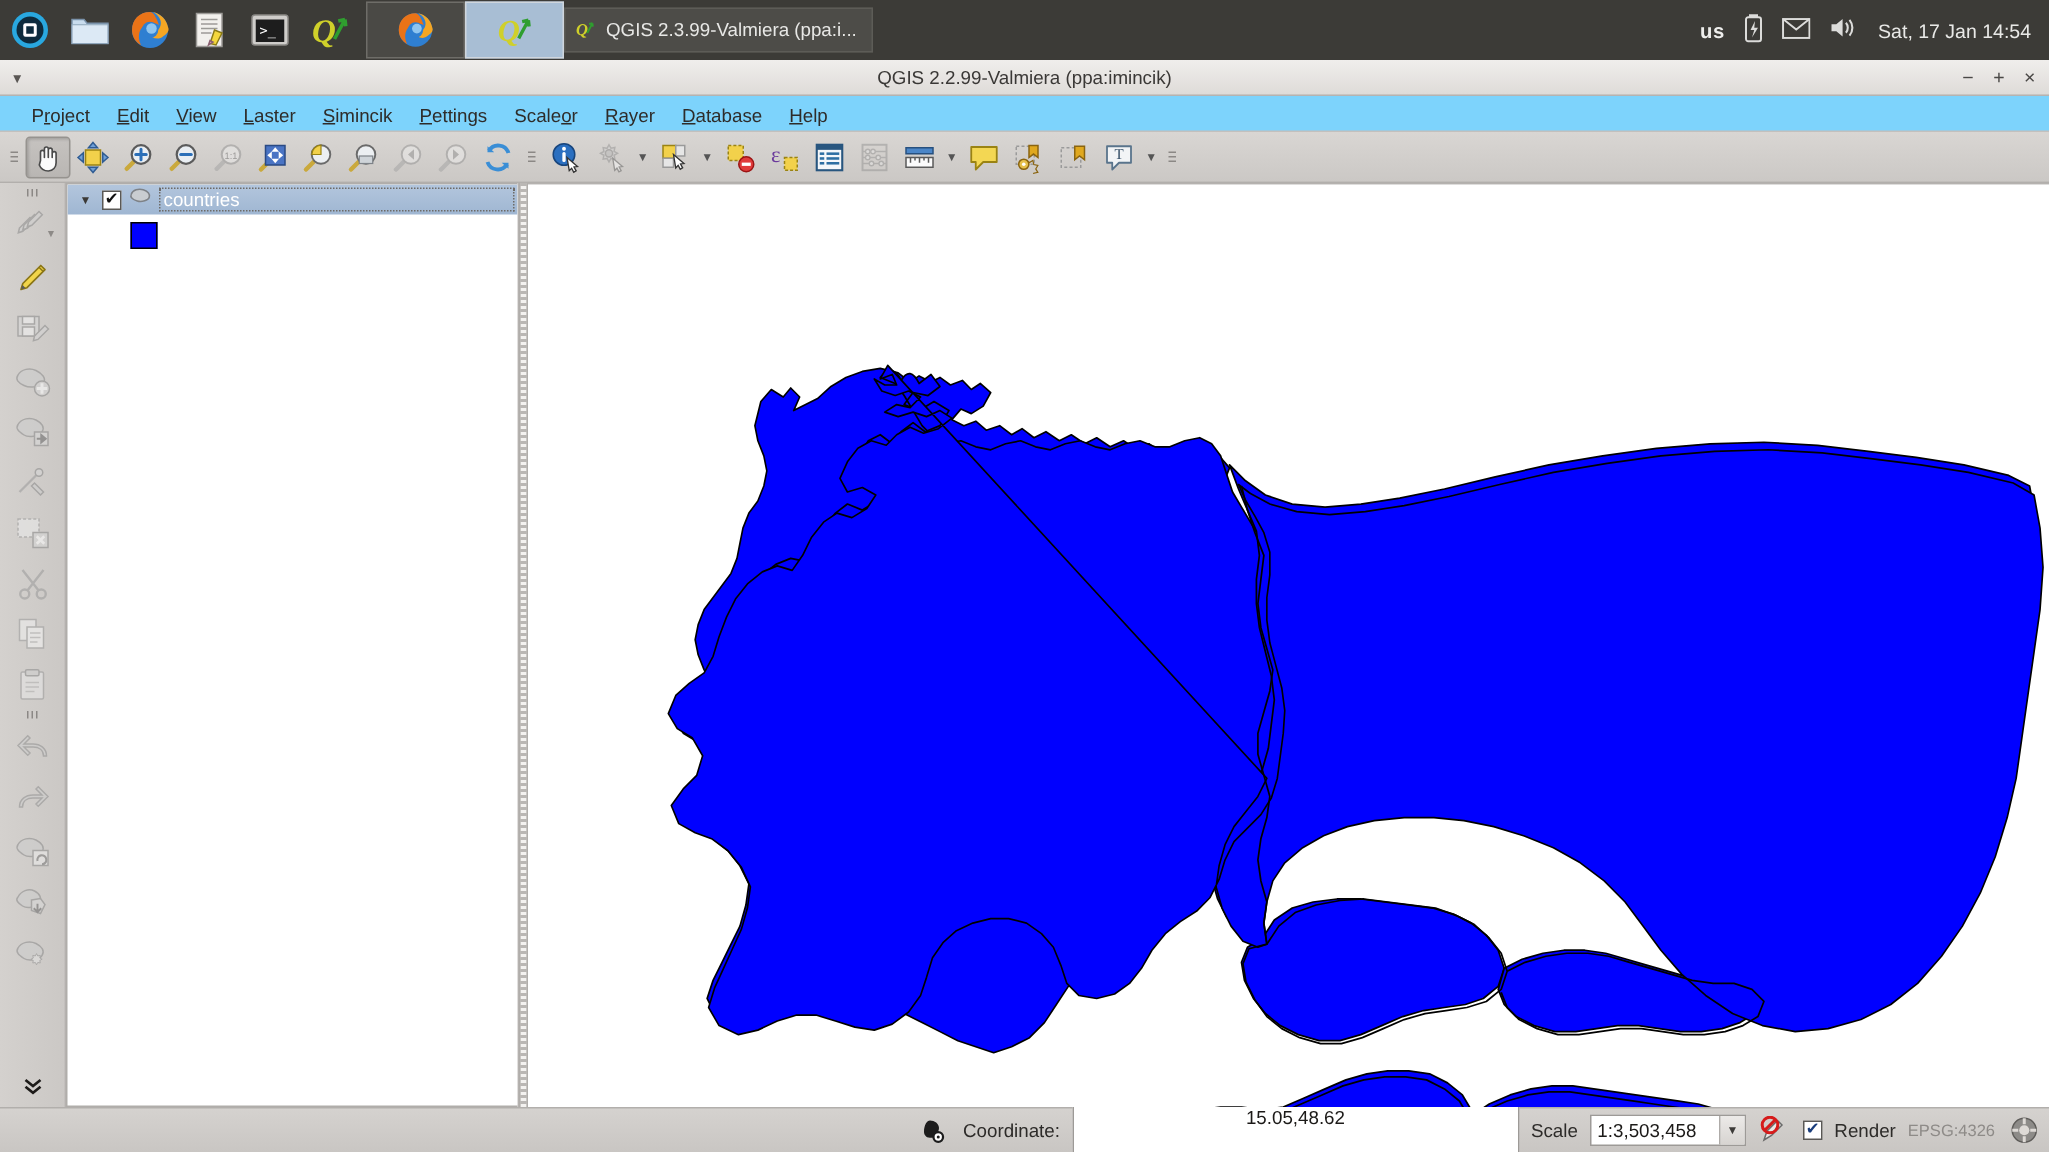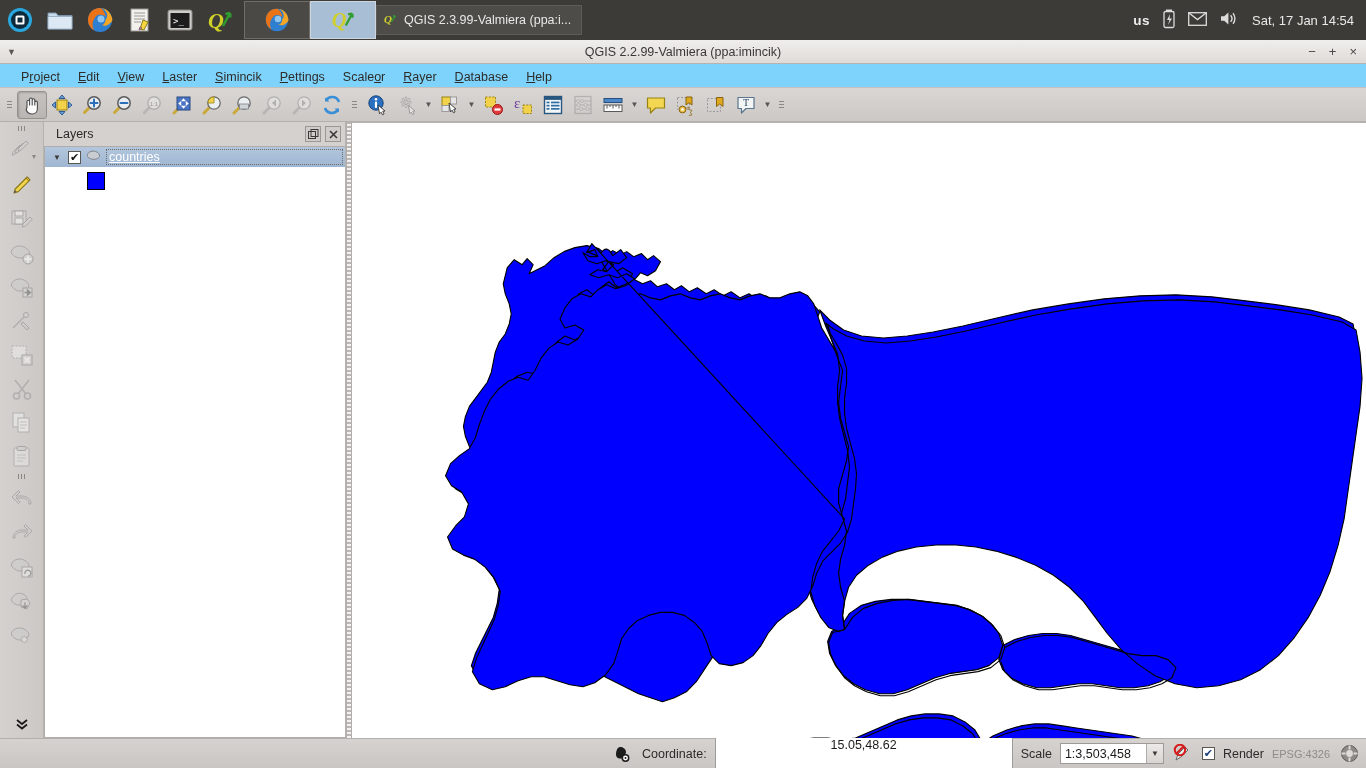--- a/index.html
+++ b/index.html
@@ -136,21 +136,21 @@
     height: 20px; display: flex; align-items: center; padding-left: 8px;
     background: linear-gradient(#b3c6dd,#9fb6d2); gap: 5px;
   }
   .lr-expander { font-size: 8px; color: #3b3936; width: 10px; }
   .lr-check {
     width: 13px; height: 13px; background: #fff; border: 1px solid #5a5855;
     display: flex; align-items: center; justify-content: center;
     font-size: 11px; color: #111; line-height: 1;
   }
   .lr-name {
-    font-size: 12.5px; color: #ffffff; text-decoration: underline;
+    font-size: 12.5px; color: #ffffff; 
     border: 1px dotted #6d6a67; padding: 0 2px; flex: 1; margin-right: 2px;
   }
   .layer-symbol-row { height: 28px; display: flex; align-items: center; padding-left: 42px; }
   .sym-swatch { width: 18px; height: 18px; background: #0000ff; border: 1px solid #000; }
   #panel-splitter {
     width: 6px; background:
       repeating-linear-gradient(0deg,#f4f2f0 0 2px,#bab7b4 2px 4px);
     border-left: 1px solid #b0adaa; border-right: 1px solid #b0adaa;
   }
 
@@ -711,36 +711,20 @@
       </div>
 
       <div class="vexpand">
         <svg width="14" height="14" viewBox="0 0 14 14">
           <path d="M2 3l5 4 5-4M2 7.5l5 4 5-4" fill="none" stroke="#1d1b19" stroke-width="1.8"></path>
         </svg>
       </div>
     </div>
 
     <div id="layers-panel">
-      <div id="layers-head">
-        <span class="ptitle">Layers</span>
-        <div class="pbtns">
-          <div class="pbtn">
-            <svg width="11" height="11" viewBox="0 0 11 11">
-              <rect x="0.5" y="2.5" width="7" height="7" fill="none" stroke="#3a3836"></rect>
-              <rect x="3" y="0.5" width="7" height="7" fill="none" stroke="#3a3836"></rect>
-            </svg>
-          </div>
-          <div class="pbtn">
-            <svg width="11" height="11" viewBox="0 0 11 11">
-              <path d="M2 2l7 7M9 2l-7 7" stroke="#3a3836" stroke-width="1.6"></path>
-            </svg>
-          </div>
-        </div>
-      </div>
 
       <div id="layers-tree">
         <div class="layer-row">
           <span class="lr-expander">▼</span>
           <span class="lr-check">✔</span>
           <span>
             <svg width="15" height="13" viewBox="0 0 15 13">
               <path d="M1.5 5.5c1-3 5-4 8-3s4.5 3 4 5-5 3.5-8 2.5-5-2.5-4-4.5z" fill="#c9cdd1" stroke="#7e8287"></path>
             </svg>
           </span>

